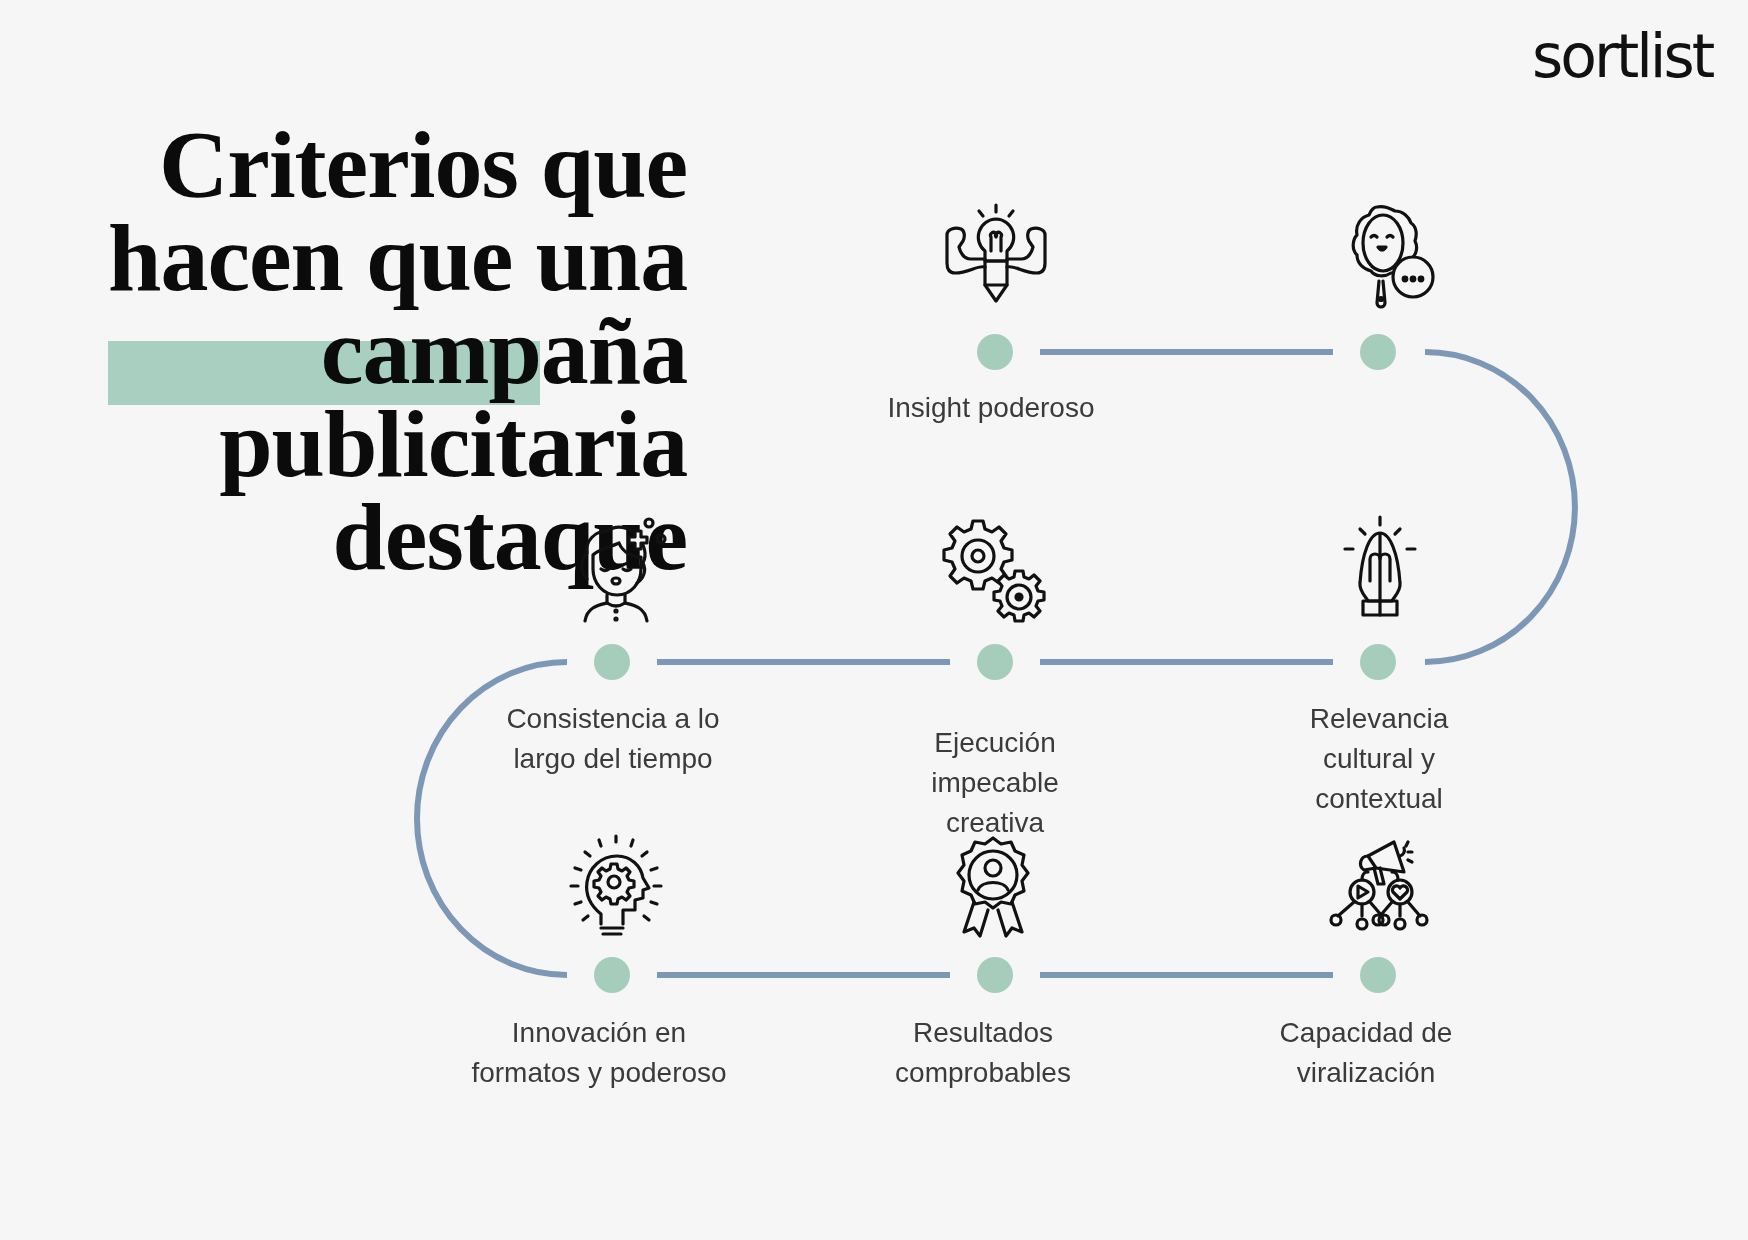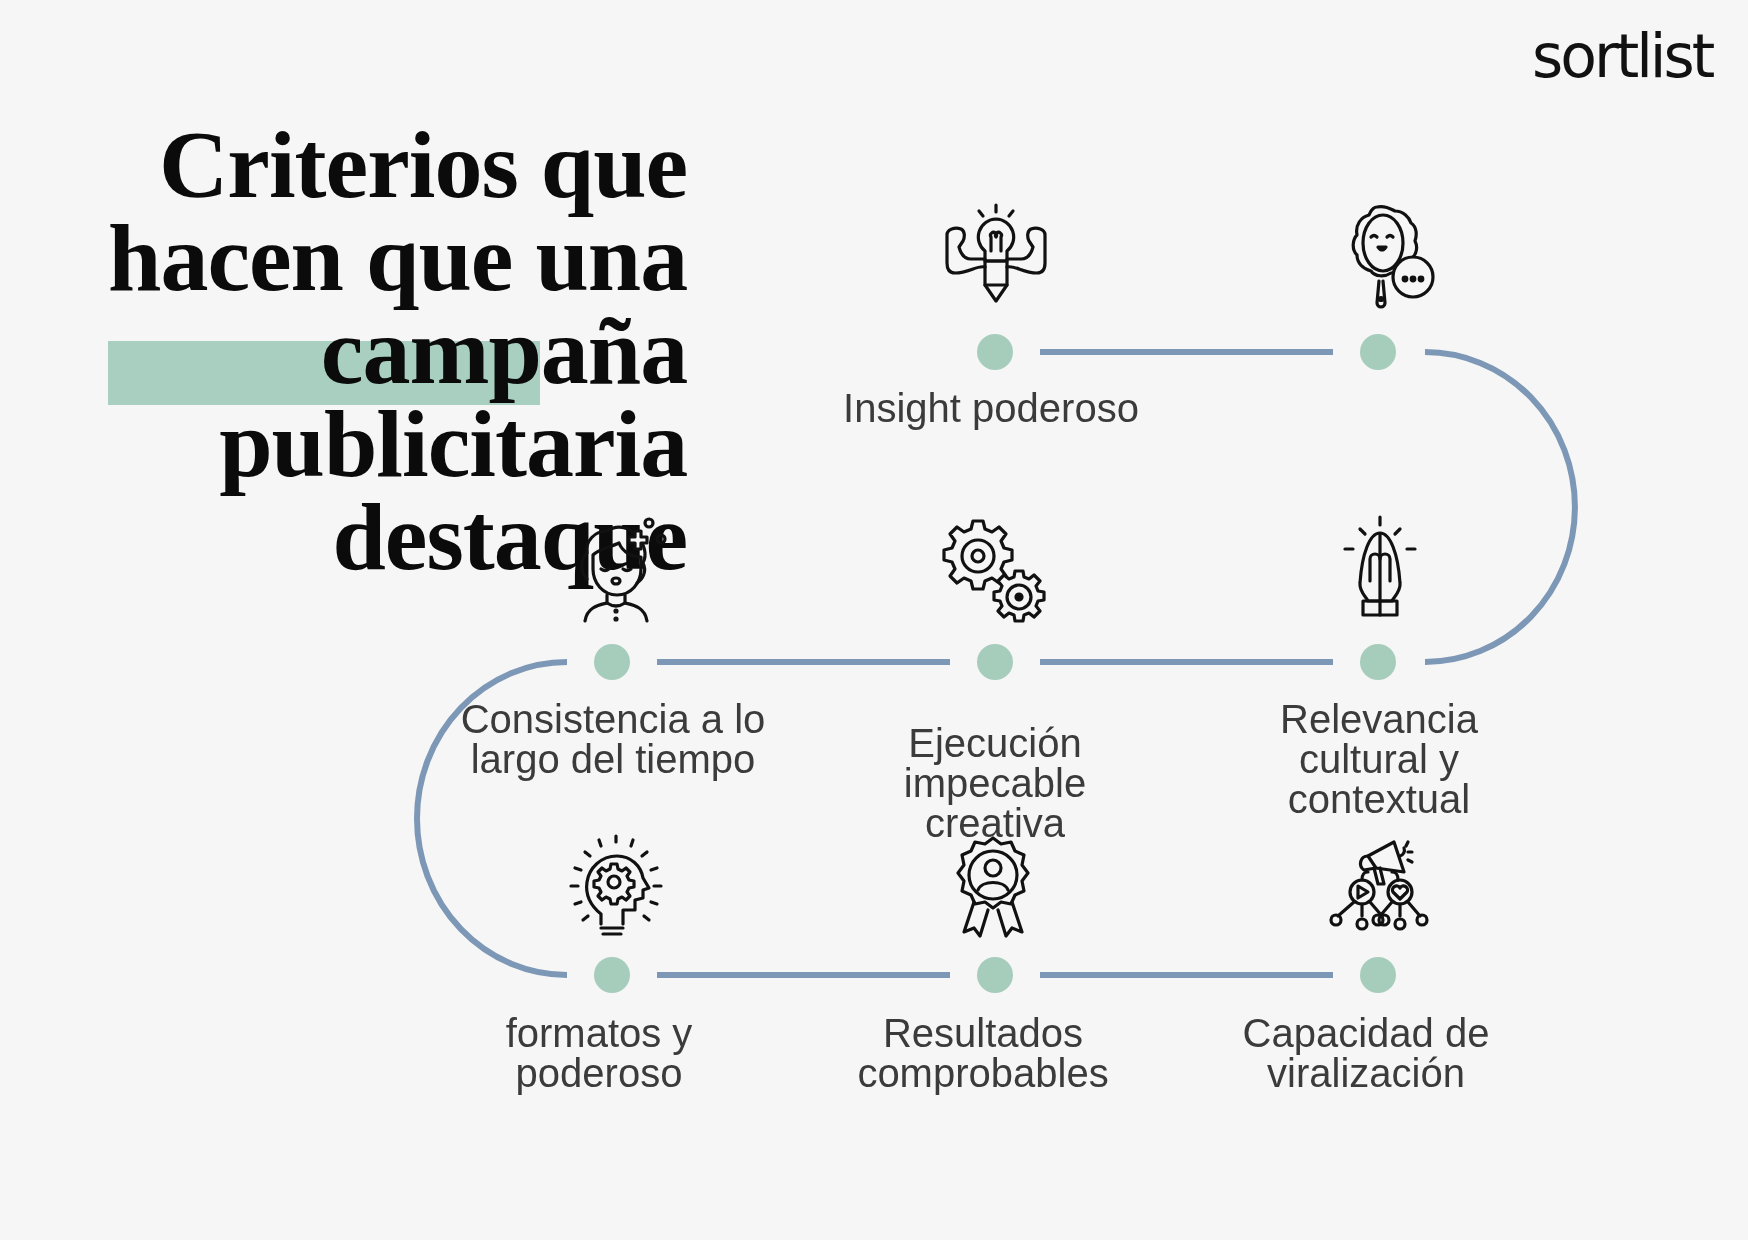--- a/index.html
+++ b/index.html
@@ -3,21 +3,21 @@
 <meta charset="utf-8">
 <style>
   html, body { margin:0; padding:0; }
   body { width:1748px; height:1240px; background:#f6f6f6; position:relative; overflow:hidden; font-family:"Liberation Sans", sans-serif; }
   .logo { position:absolute; left:1532px; top:26px; font-family:"DejaVu Sans", sans-serif; font-weight:normal; font-size:60px; letter-spacing:-3px; color:#111; line-height:1; }
   .title { position:absolute; left:108px; top:118px; margin:0; font-family:"Liberation Serif", serif; font-weight:bold; font-size:96px; line-height:93px; color:#0b0b0b; letter-spacing:-1px;text-align:right; }
   .title .line { display:block; white-space:nowrap; position:relative; }
   .highlight { position:absolute; left:108px; top:341px; width:432px; height:64px; background:#a8cfbf; }
   svg.path { position:absolute; left:0; top:0; }
   .dot { position:absolute; width:36px; height:36px; border-radius:50%; background:#a6cdbc; margin-left:-18px; margin-top:-18px; }
-  .label { position:absolute; width:360px; margin-left:-180px; text-align:center; font-family:"Liberation Sans", sans-serif; font-size:40px; line-height:40px; color:#3b3b3b; }
+  .label { position:absolute; width:360px; margin-left:-180px; text-align:center; font-family:"Liberation Sans", sans-serif; font-size:28px; line-height:40px; color:#3b3b3b; }
   .label span { display:block; }
   .icon { position:absolute; width:110px; height:110px; margin-left:-55px; }
   .icon svg { width:110px; height:110px; }
 </style>
 </head>
 <body>
 
 <div class="logo">sortlist</div>
 
 <div class="highlight"></div>
@@ -68,20 +68,21 @@
 <div class="label" style="left:995px; top:699px;margin-top:24px;">
   <span>Ejecución</span>
   <span>impecable</span>
   <span>creativa</span>
 </div>
 <div class="label" style="left:613px; top:699px;">
   <span>Consistencia a lo</span>
   <span>largo del tiempo</span>
 </div>
 <div class="label" style="left:599px; top:1013px;">
+  <span>Innovación en</span>
   <span>formatos y poderoso</span>
 </div>
 <div class="label" style="left:983px; top:1013px;">
   <span>Resultados</span>
   <span>comprobables</span>
 </div>
 <div class="label" style="left:1366px; top:1013px;">
   <span>Capacidad de</span>
   <span>viralización</span>
 </div>

